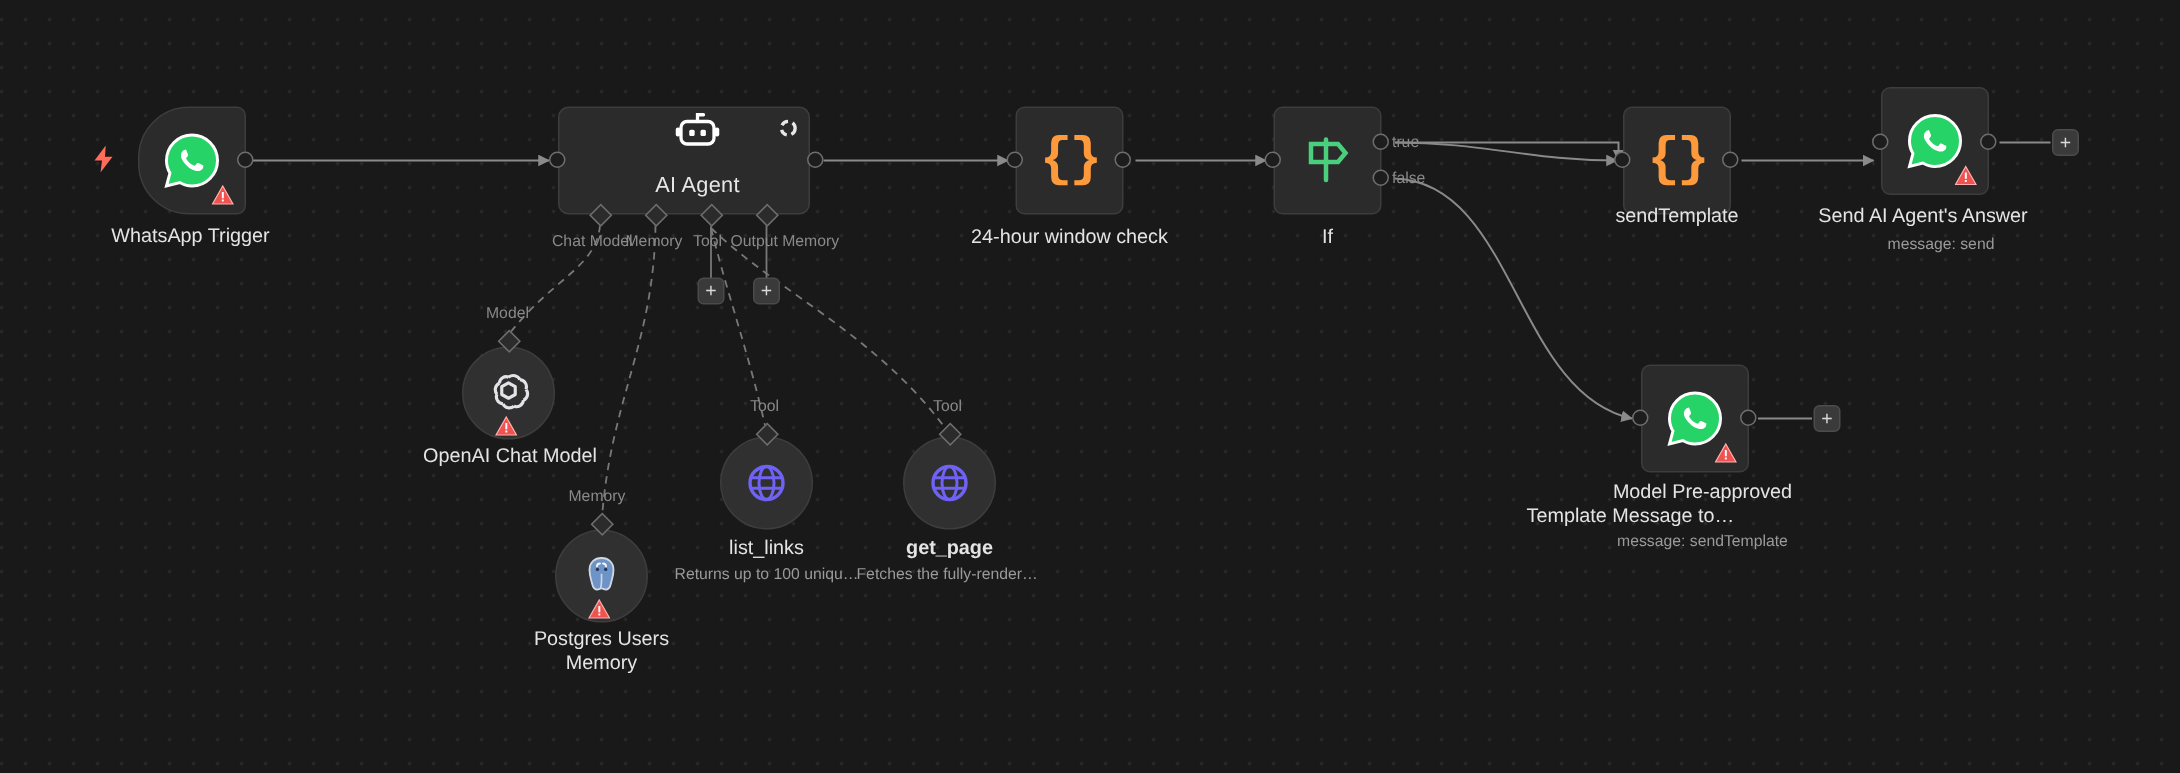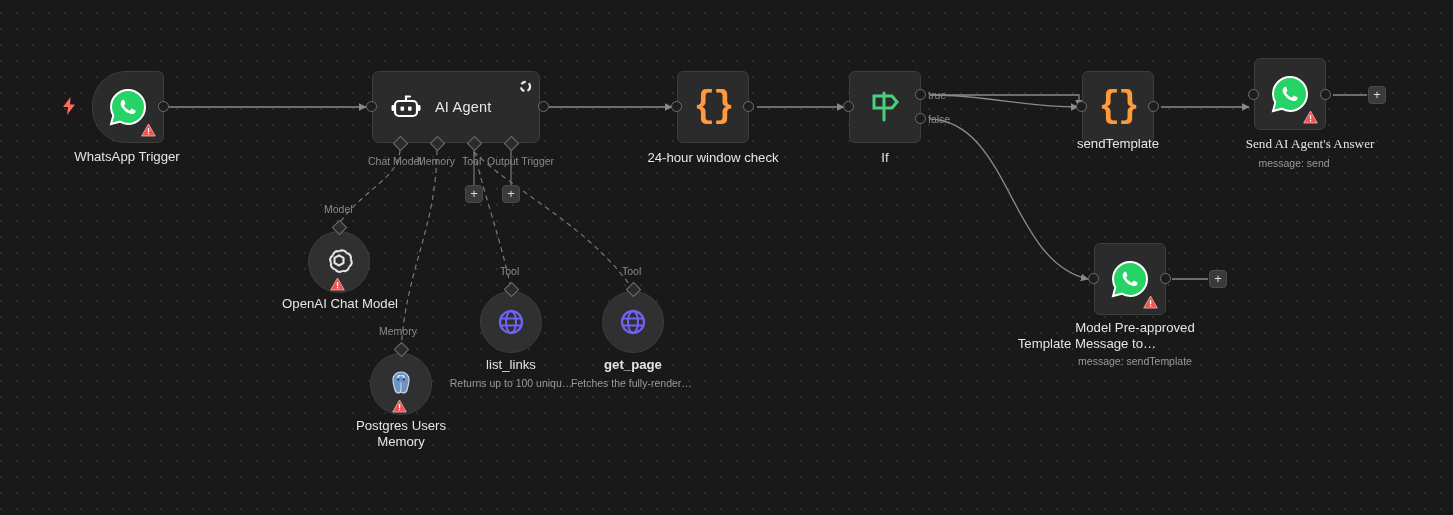--- a/index.html
+++ b/index.html
@@ -211,21 +211,21 @@
       <svg viewBox="0 0 15 14">
           <path d="M7.5 1 L14.3 13 L0.7 13 Z" fill="#ef5350" stroke="#ffb0ae" stroke-width=".8"></path>
           <rect x="6.9" y="5" width="1.3" height="4.2" fill="#fff"></rect>
           <rect x="6.9" y="10" width="1.3" height="1.3" fill="#fff"></rect>
         </svg>
     </div>
   </div>
   <div class="port" style="left:158px; top:101px;"></div>
   <div class="nlabel" style="left:52px; top:149px; width:150px;">WhatsApp Trigger</div>
 
-  <div class="node agent" style="left:372px; top:71px;">
+  <div class="node agent" style="left:372px; top:71px;flex-direction:column;">
     <div class="icon-agent">
       <svg viewBox="0 0 30 30">
         <rect x="4" y="9" width="22" height="15" rx="4" fill="none" stroke="#ffffff" stroke-width="2.2"></rect>
         <rect x="9.5" y="14.5" width="3.6" height="4.2" rx="1" fill="#ffffff"></rect>
         <rect x="17" y="14.5" width="3.6" height="4.2" rx="1" fill="#ffffff"></rect>
         <path d="M15 9 V4.5 H19" fill="none" stroke="#ffffff" stroke-width="2.2" stroke-linecap="round"></path>
         <rect x="0.5" y="13" width="3" height="6" rx="1.4" fill="#ffffff"></rect>
         <rect x="26.5" y="13" width="3" height="6" rx="1.4" fill="#ffffff"></rect>
       </svg>
     </div>
@@ -240,21 +240,21 @@
   <div class="port" style="left:538px; top:101px;"></div>
 
   <div class="diamond" style="left:395px; top:138px;"></div>
   <div class="diamond" style="left:432px; top:138px;"></div>
   <div class="diamond" style="left:469px; top:138px;"></div>
   <div class="diamond" style="left:506px; top:138px;"></div>
 
   <div class="plabel" style="left:368px; top:155px;">Chat Model</div>
   <div class="plabel" style="left:417px; top:155px;">Memory</div>
   <div class="plabel" style="left:462px; top:155px;">Tool</div>
-  <div class="plabel" style="left:487px; top:155px;">Output Trigger</div>
+  <div class="plabel" style="left:487px; top:155px;">Output Memory</div>
 
   <div class="plusbtn" style="left:465px; top:185px;">+</div>
   <div class="plusbtn" style="left:502px; top:185px;">+</div>
 
   <div class="node square" style="left:677px; top:71px;">
     <div class="icon-code">{}</div>
   </div>
   <div class="port" style="left:671px; top:101px;"></div>
   <div class="port" style="left:743px; top:101px;"></div>
   <div class="nlabel" style="left:633px; top:150px; width:160px;">24-hour window check</div>
@@ -292,21 +292,21 @@
       <svg viewBox="0 0 15 14">
           <path d="M7.5 1 L14.3 13 L0.7 13 Z" fill="#ef5350" stroke="#ffb0ae" stroke-width=".8"></path>
           <rect x="6.9" y="5" width="1.3" height="4.2" fill="#fff"></rect>
           <rect x="6.9" y="10" width="1.3" height="1.3" fill="#fff"></rect>
         </svg>
     </div>
   </div>
   <div class="port" style="left:1248px; top:89px;"></div>
   <div class="port" style="left:1320px; top:89px;"></div>
   <div class="endplus" style="left:1368px; top:86px;">+</div>
-  <div class="nlabel" style="left:1220px; top:136px; width:180px;font-family:Liberation Serif, serif;">Send AI Agent's Answer</div>
+  <div class="nlabel" style="left:1192px; top:136px; width:180px;">Send AI Agent's Answer</div>
   <div class="nsub" style="left:1229px; top:157px; width:130px;">message: send</div>
 
   <div class="node square" style="left:1094px; top:243px;">
     <div class="icon-wa">
       <svg viewBox="0 0 40 40">
         <path d="M20 3C10.6 3 3 10.6 3 20c0 3 .8 5.9 2.3 8.4L3 37l8.9-2.3C14.3 36.2 17.1 37 20 37c9.4 0 17-7.6 17-17S29.4 3 20 3z" fill="#25D366" stroke="#ffffff" stroke-width="2"></path>
         <path d="M15.2 13c-.4 0-.9.1-1.3.6-.5.5-1.3 1.3-1.3 3.1s1.3 3.6 1.5 3.8c.2.3 2.6 4.1 6.3 5.6 3.1 1.2 3.7 1 4.4.9.7-.1 2.2-.9 2.5-1.8.3-.9.3-1.6.2-1.8-.1-.2-.4-.3-.8-.5-.4-.2-2.2-1.1-2.6-1.2-.3-.1-.6-.2-.8.2-.2.4-.9 1.2-1.1 1.4-.2.2-.4.3-.8.1-.4-.2-1.6-.6-3.1-1.9-1.1-1-1.9-2.3-2.1-2.7-.2-.4 0-.6.2-.8.2-.2.4-.4.6-.7.2-.2.2-.4.3-.7.1-.3 0-.5 0-.7-.1-.2-.8-2-1.1-2.7-.3-.7-.6-.6-.8-.6z" fill="#ffffff"></path>
       </svg>
     </div>
     <div class="warn">

